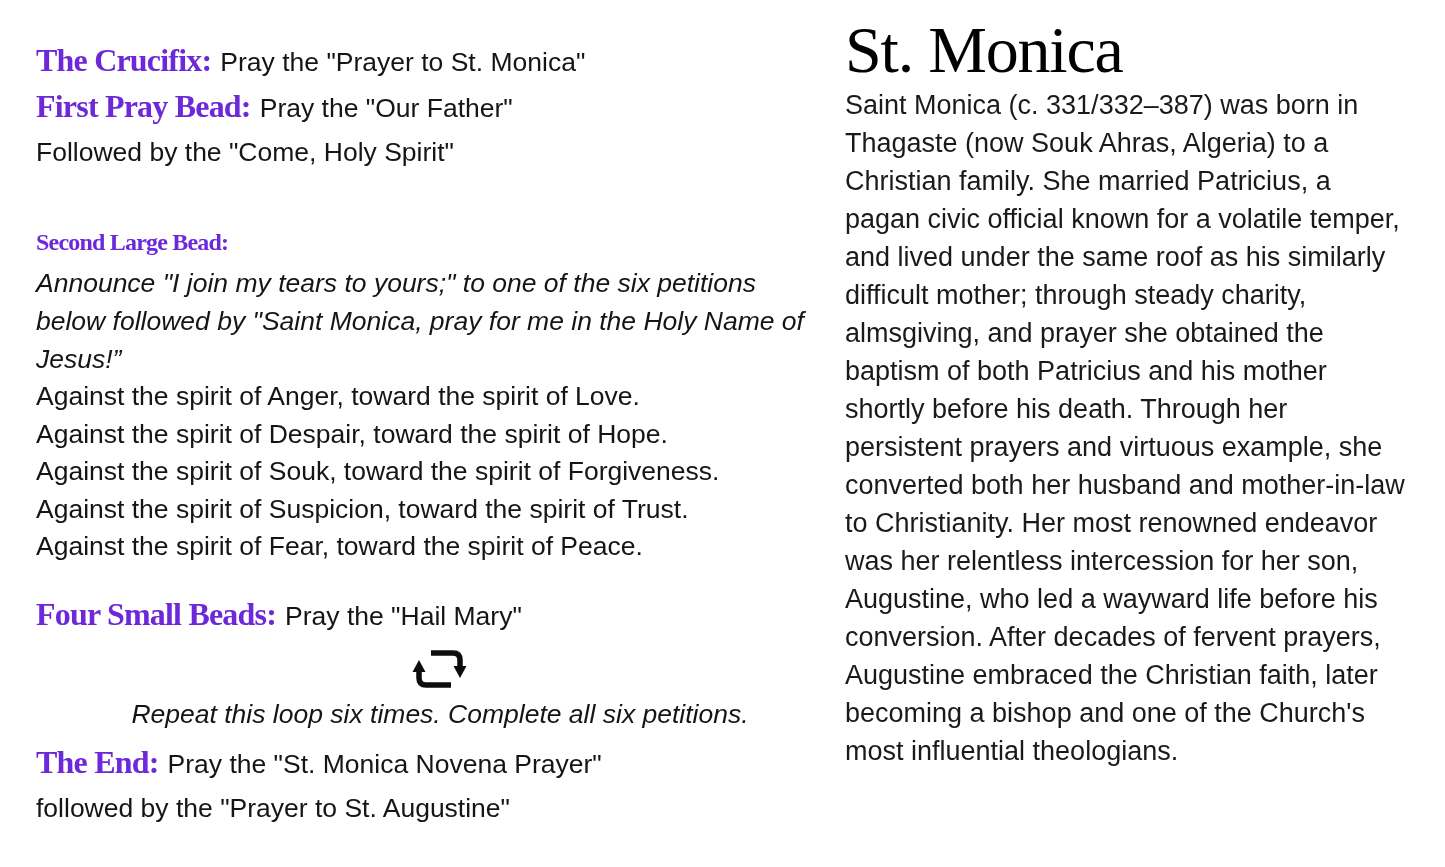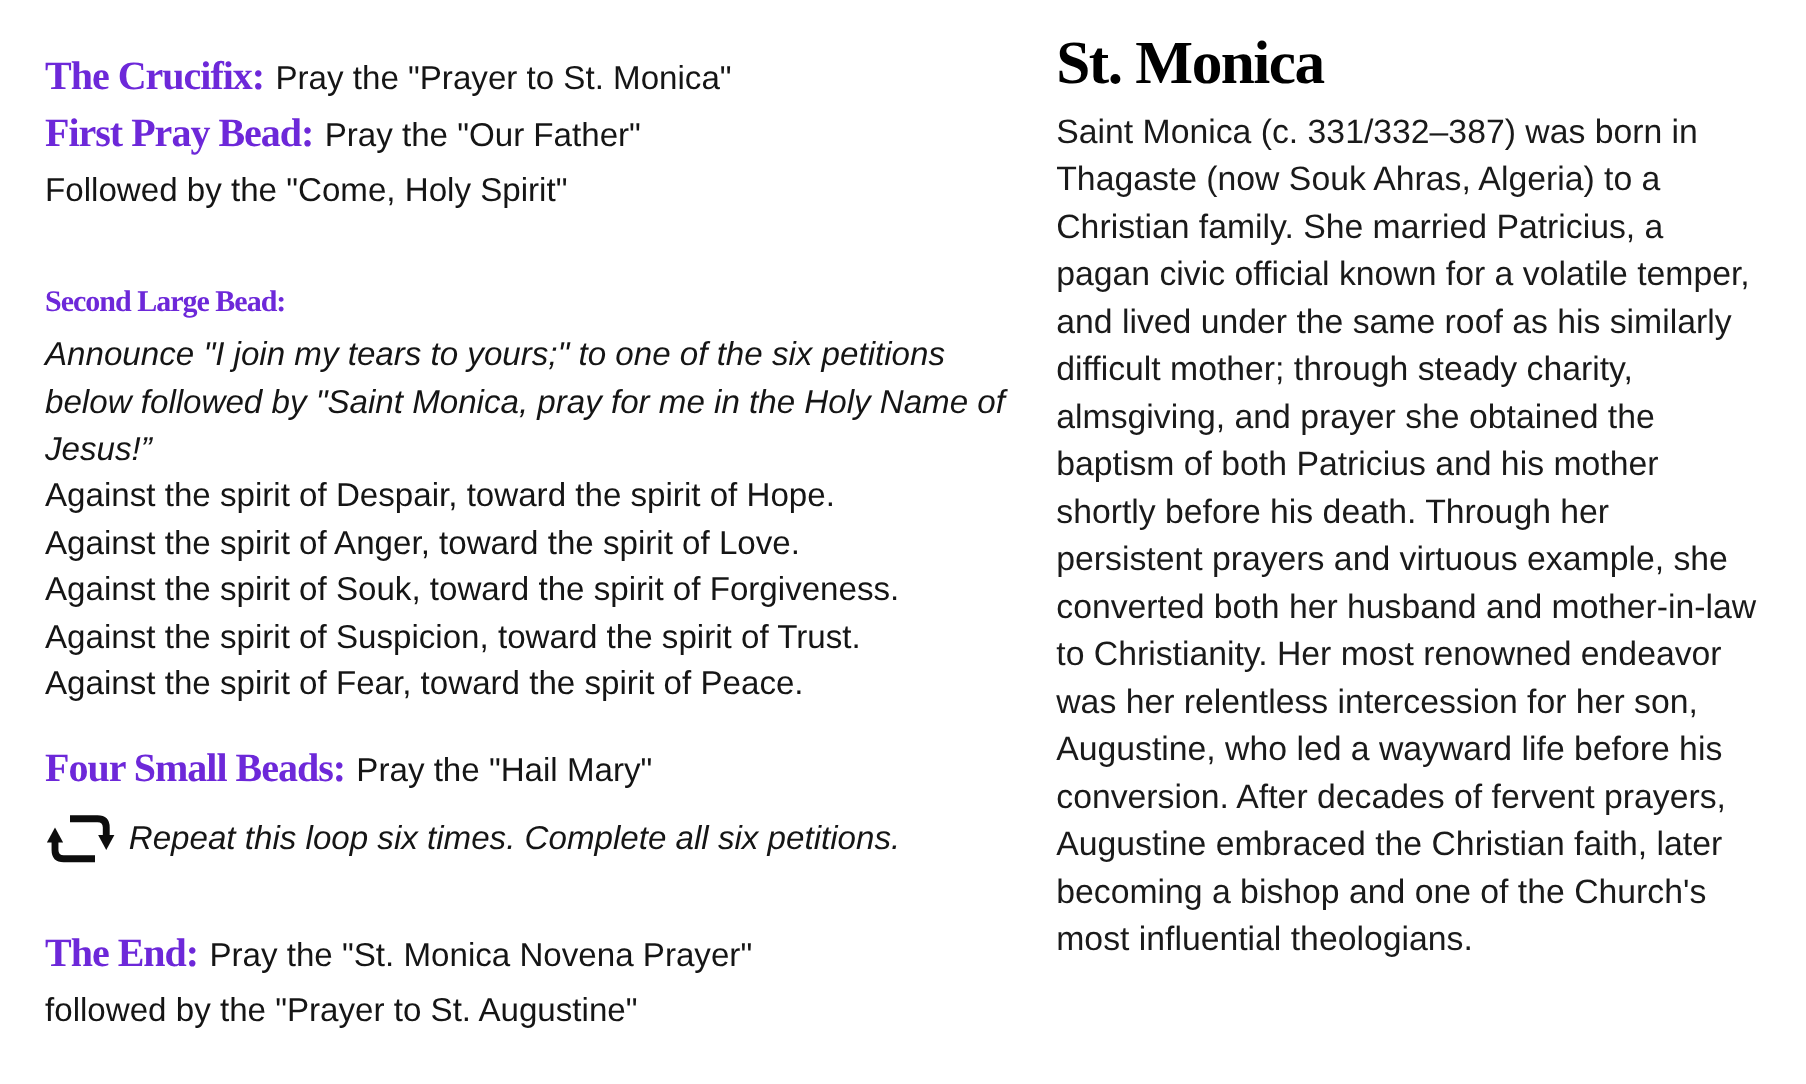--- a/index.html
+++ b/index.html
@@ -59,35 +59,36 @@
     white-space: nowrap;
   }
   .repeat-line {
     display: flex;
     align-items: center;
     gap: 9px;
     height: 46px;
     font-style: italic;
     font-size: 26.5px;
     white-space: nowrap;
+    flex-direction: column;
   }
   .repeat-line svg { flex: 0 0 auto; display: block; }
   .end-block { margin-top: 46px; }
 
   
   .col-right {
     position: absolute;
     left: 845px; top: 20px;
     width: 566px;
   }
   .bio-title {
     font-family: "Liberation Serif", serif;
-    font-weight: 700;
+    font-weight: 400;
     color: #000000;
-    font-size: 49px;
+    font-size: 66px;
     line-height: 60px;
     letter-spacing: -1.2px;
   }
   .bio-par {
     margin-top: 6px;
     font-size: 27px;
     line-height: 38px;
     color: #1a1a1a;
   }
 </style>
@@ -105,22 +106,22 @@
     <div class="intro-line">
       <span class="h-serif h-inline">First Pray Bead:</span><span class="body-t">Pray the "Our Father"</span>
     </div>
 
     <div class="intro-line body-t">Followed by the "Come, Holy Spirit"</div>
 
     <div class="h-serif second-head">Second Large Bead:</div>
 
     <div class="announce">Announce "I join my tears to yours;" to one of the six petitions below followed by "Saint Monica, pray for me in the Holy Name of Jesus!”</div>
 
+    <div class="petition">Against the spirit of Anger, toward the spirit of Love.</div>
     <div class="petition">Against the spirit of Despair, toward the spirit of Hope.</div>
-    <div class="petition">Against the spirit of Anger, toward the spirit of Love.</div>
     <div class="petition">Against the spirit of Souk, toward the spirit of Forgiveness.</div>
     <div class="petition">Against the spirit of Suspicion, toward the spirit of Trust.</div>
     <div class="petition">Against the spirit of Fear, toward the spirit of Peace.</div>
 
     <div class="fsb-line">
       <span class="h-serif h-inline">Four Small Beads:</span><span class="body-t">Pray the "Hail Mary"</span>
     </div>
 
     <div class="repeat-line">
       <span>

